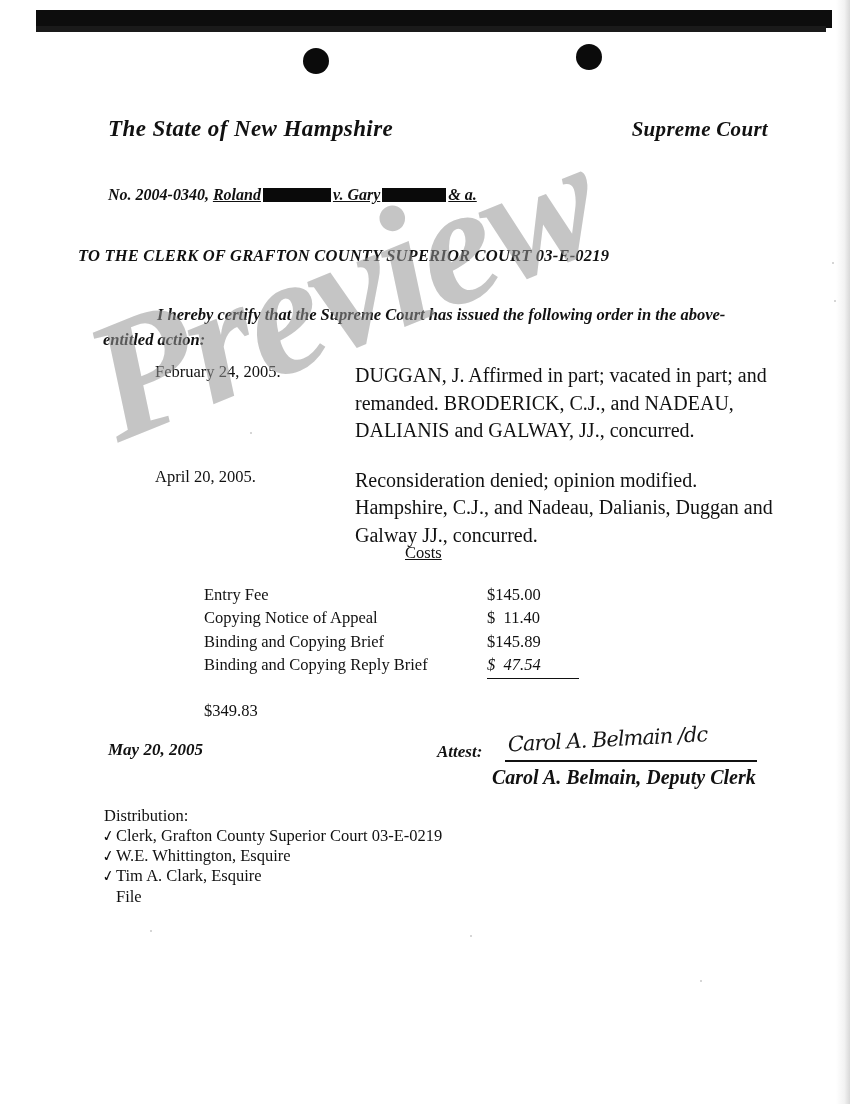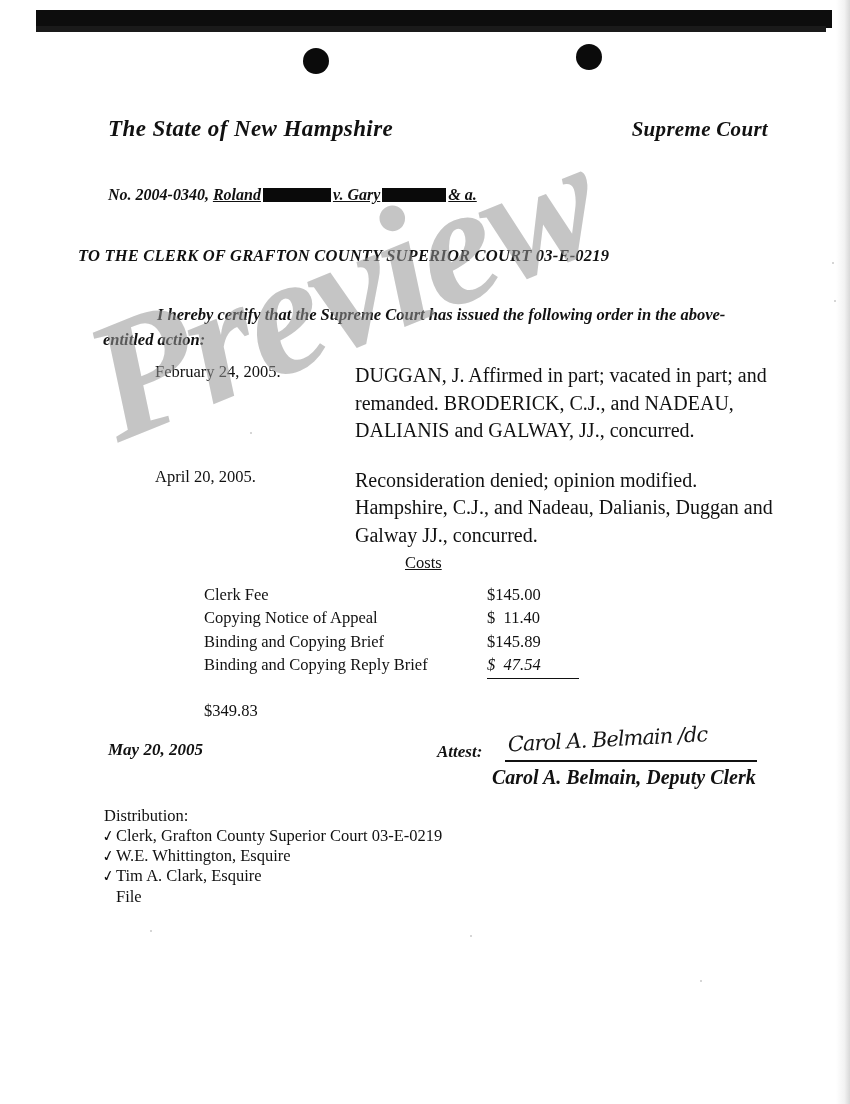--- a/index.html
+++ b/index.html
@@ -158,21 +158,20 @@
     line-height: 1.38;
     flex: 1;
   }
 
   .costs-title {
     position: absolute;
     left: 405px;
     top: 543px;
     font-size: 16.5px;
     text-decoration: underline;
-    margin-top: 10px;
   }
 
   .costs-table {
     position: absolute;
     left: 204px;
     top: 583px;
     width: 375px;
     font-size: 16.5px;
   }
   .cost-row {
@@ -326,21 +325,21 @@
       <div class="order-row">
         <div class="order-date">April 20, 2005.</div>
         <div class="order-text">Reconsideration denied; opinion modified.  Hampshire, C.J., and Nadeau, Dalianis, Duggan and Galway JJ., concurred.</div>
       </div>
     </div>
 
     <div class="costs-title">Costs</div>
 
     <div class="costs-table">
       <div class="cost-row">
-        <div class="cost-label">Clerk Fee</div>
+        <div class="cost-label">Entry Fee</div>
         <div class="cost-amt">$145.00</div>
       </div>
       <div class="cost-row">
         <div class="cost-label">Copying Notice of Appeal</div>
         <div class="cost-amt">$  11.40</div>
       </div>
       <div class="cost-row">
         <div class="cost-label">Binding and Copying Brief</div>
         <div class="cost-amt">$145.89</div>
       </div>

